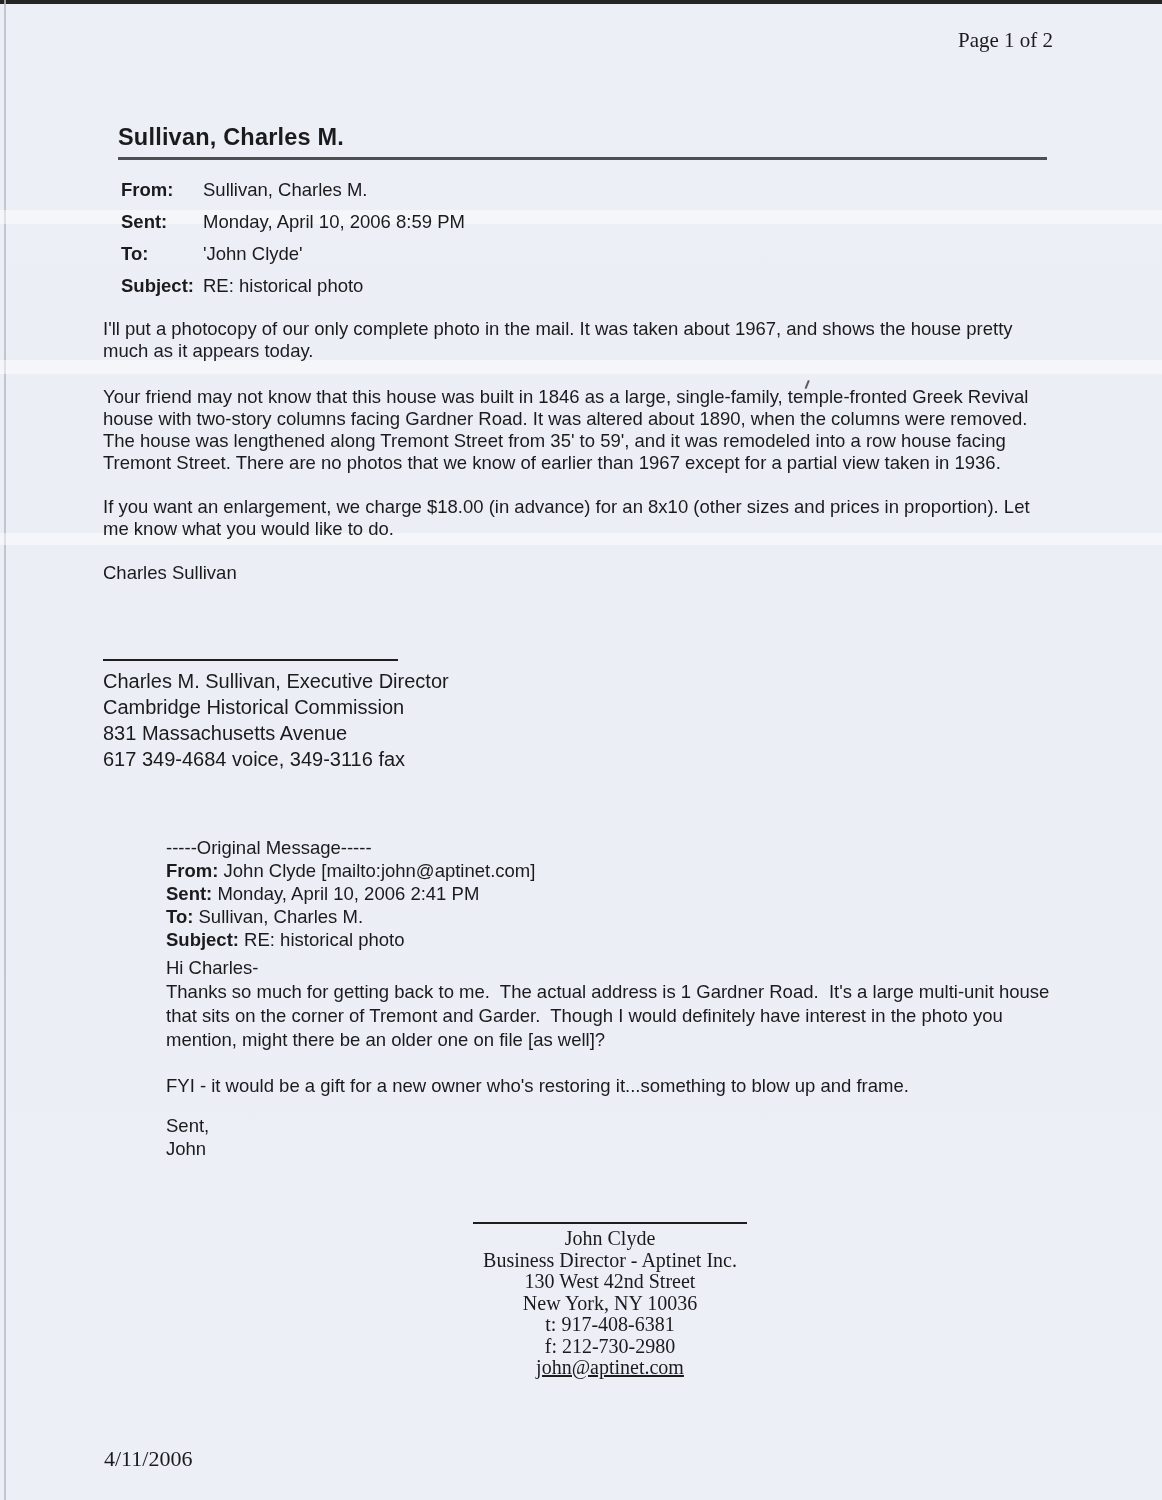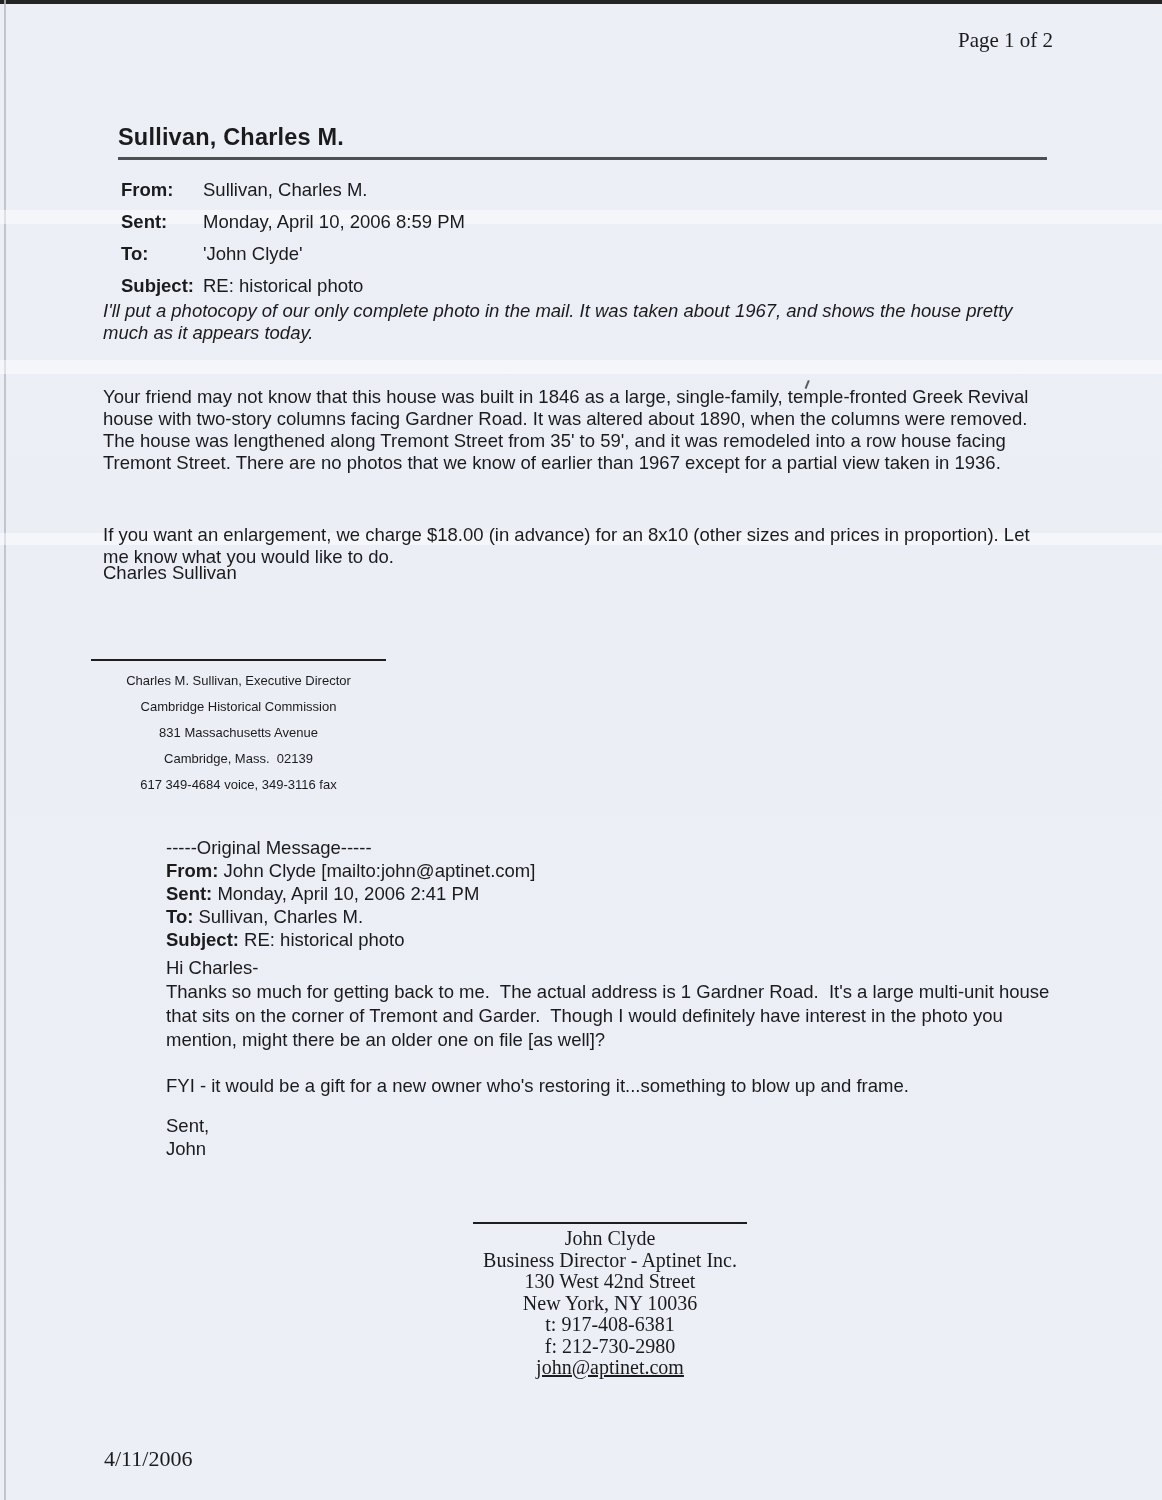--- a/index.html
+++ b/index.html
@@ -27,26 +27,26 @@
 
   .email-title{position:absolute;top:124px;left:118px;font-size:23.5px;font-weight:bold;letter-spacing:.2px;}
   .title-rule{position:absolute;top:157px;left:118px;width:929px;height:0;border-top:3px solid #4d4f52;}
 
   .meta{position:absolute;top:179px;left:121px;font-size:18.5px;}
   .meta-row{display:flex;height:32px;align-items:flex-start;}
   .meta-label{width:82px;font-weight:bold;flex:none;}
   .meta-value{white-space:nowrap;}
 
   .body-par{position:absolute;left:103px;width:955px;font-size:18.5px;line-height:22px;}
-  .p1{top:300px;font-style:italic;}
+  .p1{top:318px;}
   .p2{top:386px;}
-  .p3{top:496px;margin-top:28px;}
+  .p3{top:496px;}
   .closing{top:562px;}
 
-  .sender-sig{position:absolute;top:659px;left:91px;font-size:13px;line-height:26px;text-align:center;}
+  .sender-sig{position:absolute;top:659px;left:103px;font-size:20px;line-height:26px;}
   .sender-sig .rule{width:295px;border-top:2px solid #1e1e1e;margin-bottom:7px;}
 
   .orig{position:absolute;top:820px;left:166px;width:890px;font-size:18.5px;}
   .orig-head{position:absolute;top:16px;left:0;line-height:23px;}
   .orig-head b{font-weight:bold;}
   .orig-body1{position:absolute;top:136px;left:0;width:885px;line-height:24px;}
   .orig-fyi{position:absolute;top:254px;left:0;width:885px;line-height:24px;}
   .orig-best{position:absolute;top:294px;left:0;line-height:23px;}
 
   .john-sig-rule{position:absolute;top:1222px;left:473px;width:274px;border-top:2px solid #1e1e1e;}
@@ -95,21 +95,20 @@
   <div class="body-par p1 prewrap">I'll put a photocopy of our only complete photo in the mail. It was taken about 1967, and shows the house pretty much as it appears today.</div>
   <div class="body-par p2 prewrap">Your friend may not know that this house was built in 1846 as a large, single-family, temple-fronted Greek Revival house with two-story columns facing Gardner Road. It was altered about 1890, when the columns were removed. The house was lengthened along Tremont Street from 35' to 59', and it was remodeled into a row house facing Tremont Street. There are no photos that we know of earlier than 1967 except for a partial view taken in 1936.</div>
   <div class="body-par p3 prewrap">If you want an enlargement, we charge $18.00 (in advance) for an 8x10 (other sizes and prices in proportion). Let me know what you would like to do.</div>
   <div class="body-par closing">Charles Sullivan</div>
 
   <div class="sender-sig">
     <div class="rule"></div>
     <div class="prewrap">Charles M. Sullivan, Executive Director</div>
     <div class="prewrap">Cambridge Historical Commission</div>
     <div class="prewrap">831 Massachusetts Avenue</div>
-    <div class="prewrap">Cambridge, Mass.  02139</div>
     <div class="prewrap">617 349-4684 voice, 349-3116 fax</div>
   </div>
 
   <div class="orig">
     <div class="orig-head">
       <div>-----Original Message-----</div>
       <div><b>From:</b><span class="prewrap"> John Clyde [mailto:john@aptinet.com]</span></div>
       <div><b>Sent:</b><span class="prewrap"> Monday, April 10, 2006 2:41 PM</span></div>
       <div><b>To:</b><span class="prewrap"> Sullivan, Charles M.</span></div>
       <div><b>Subject:</b><span class="prewrap"> RE: historical photo</span></div>

